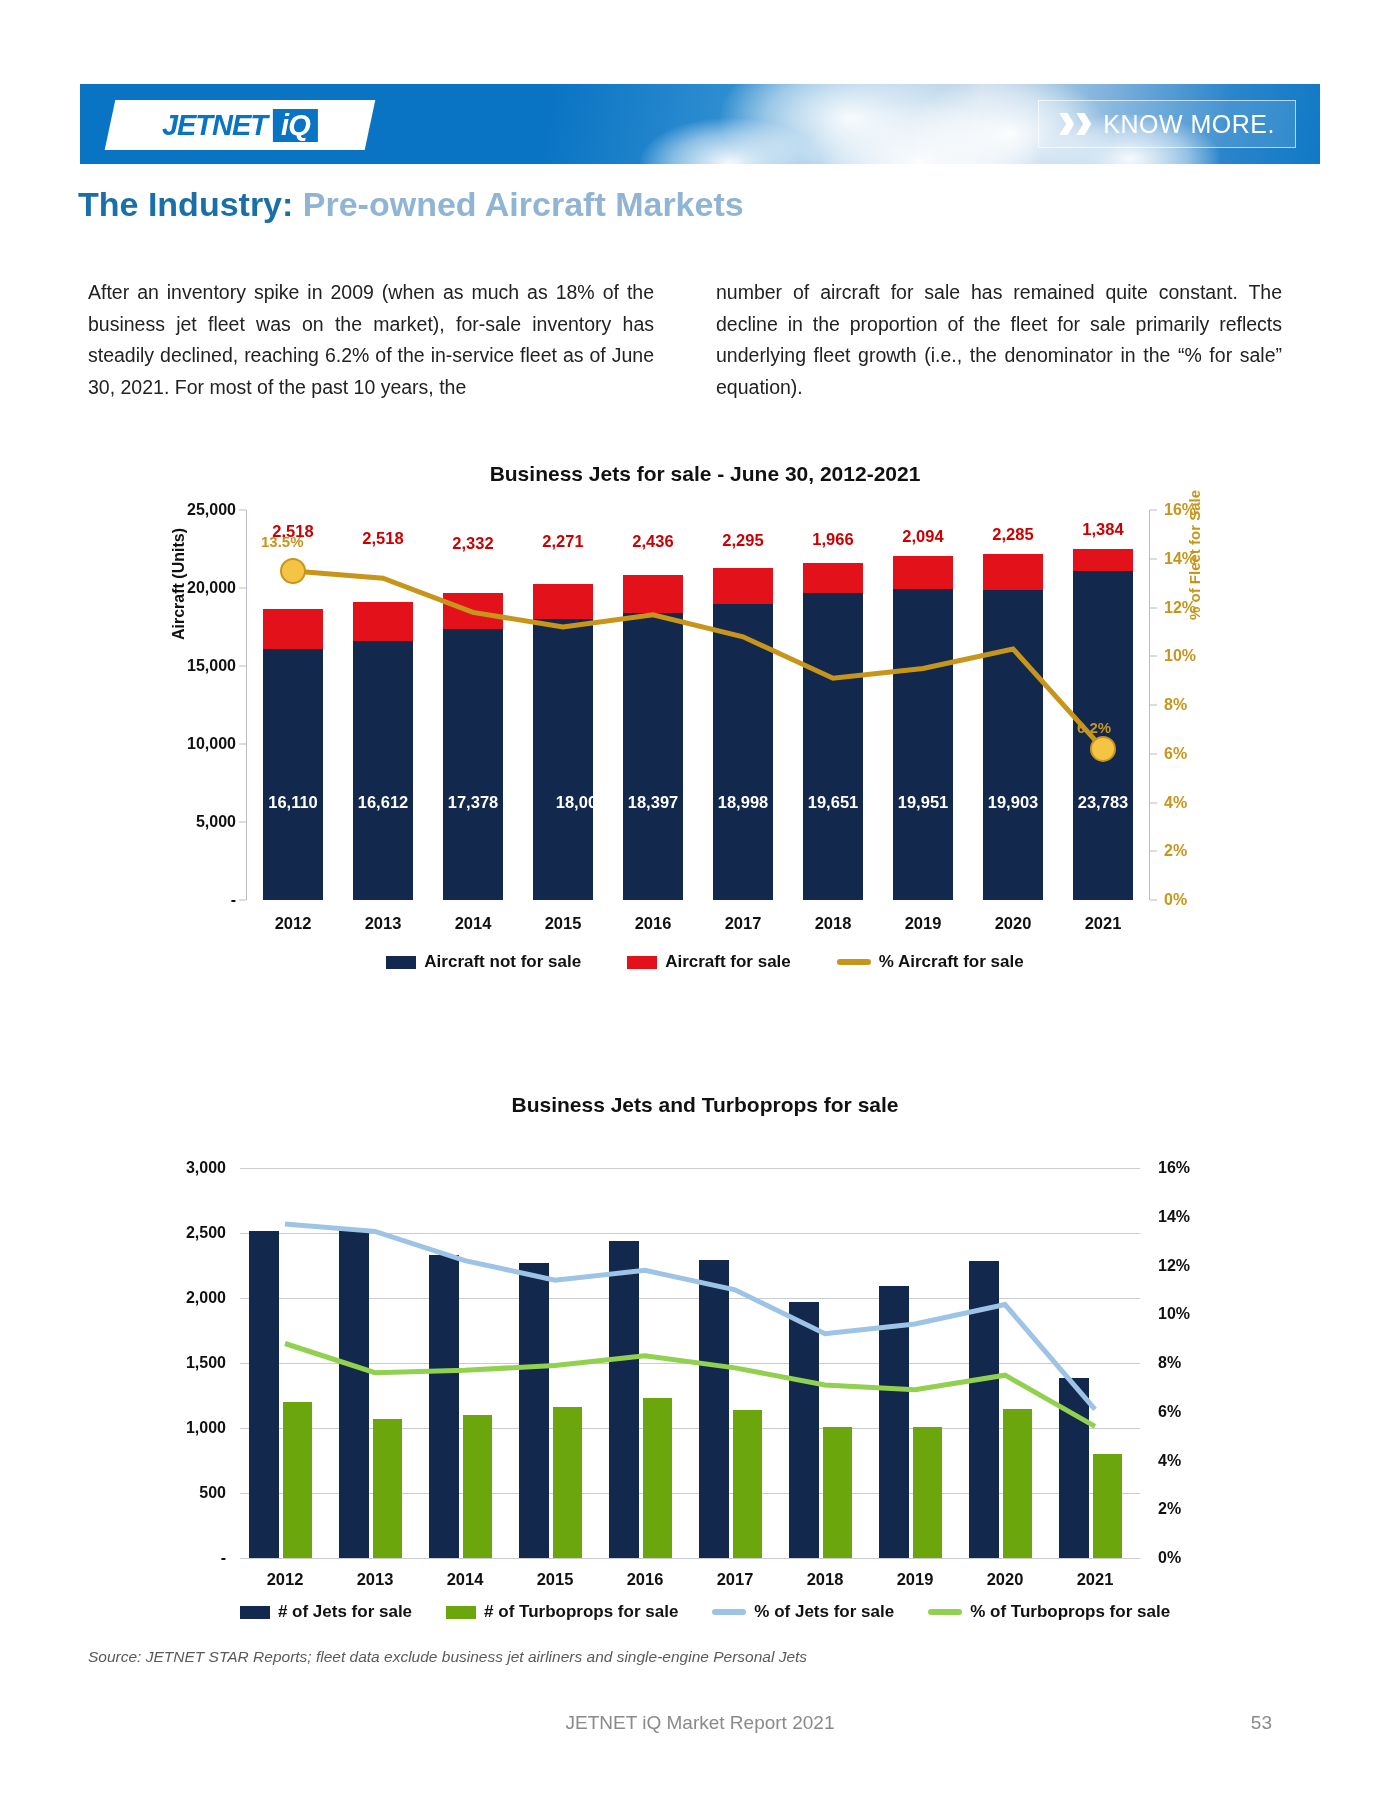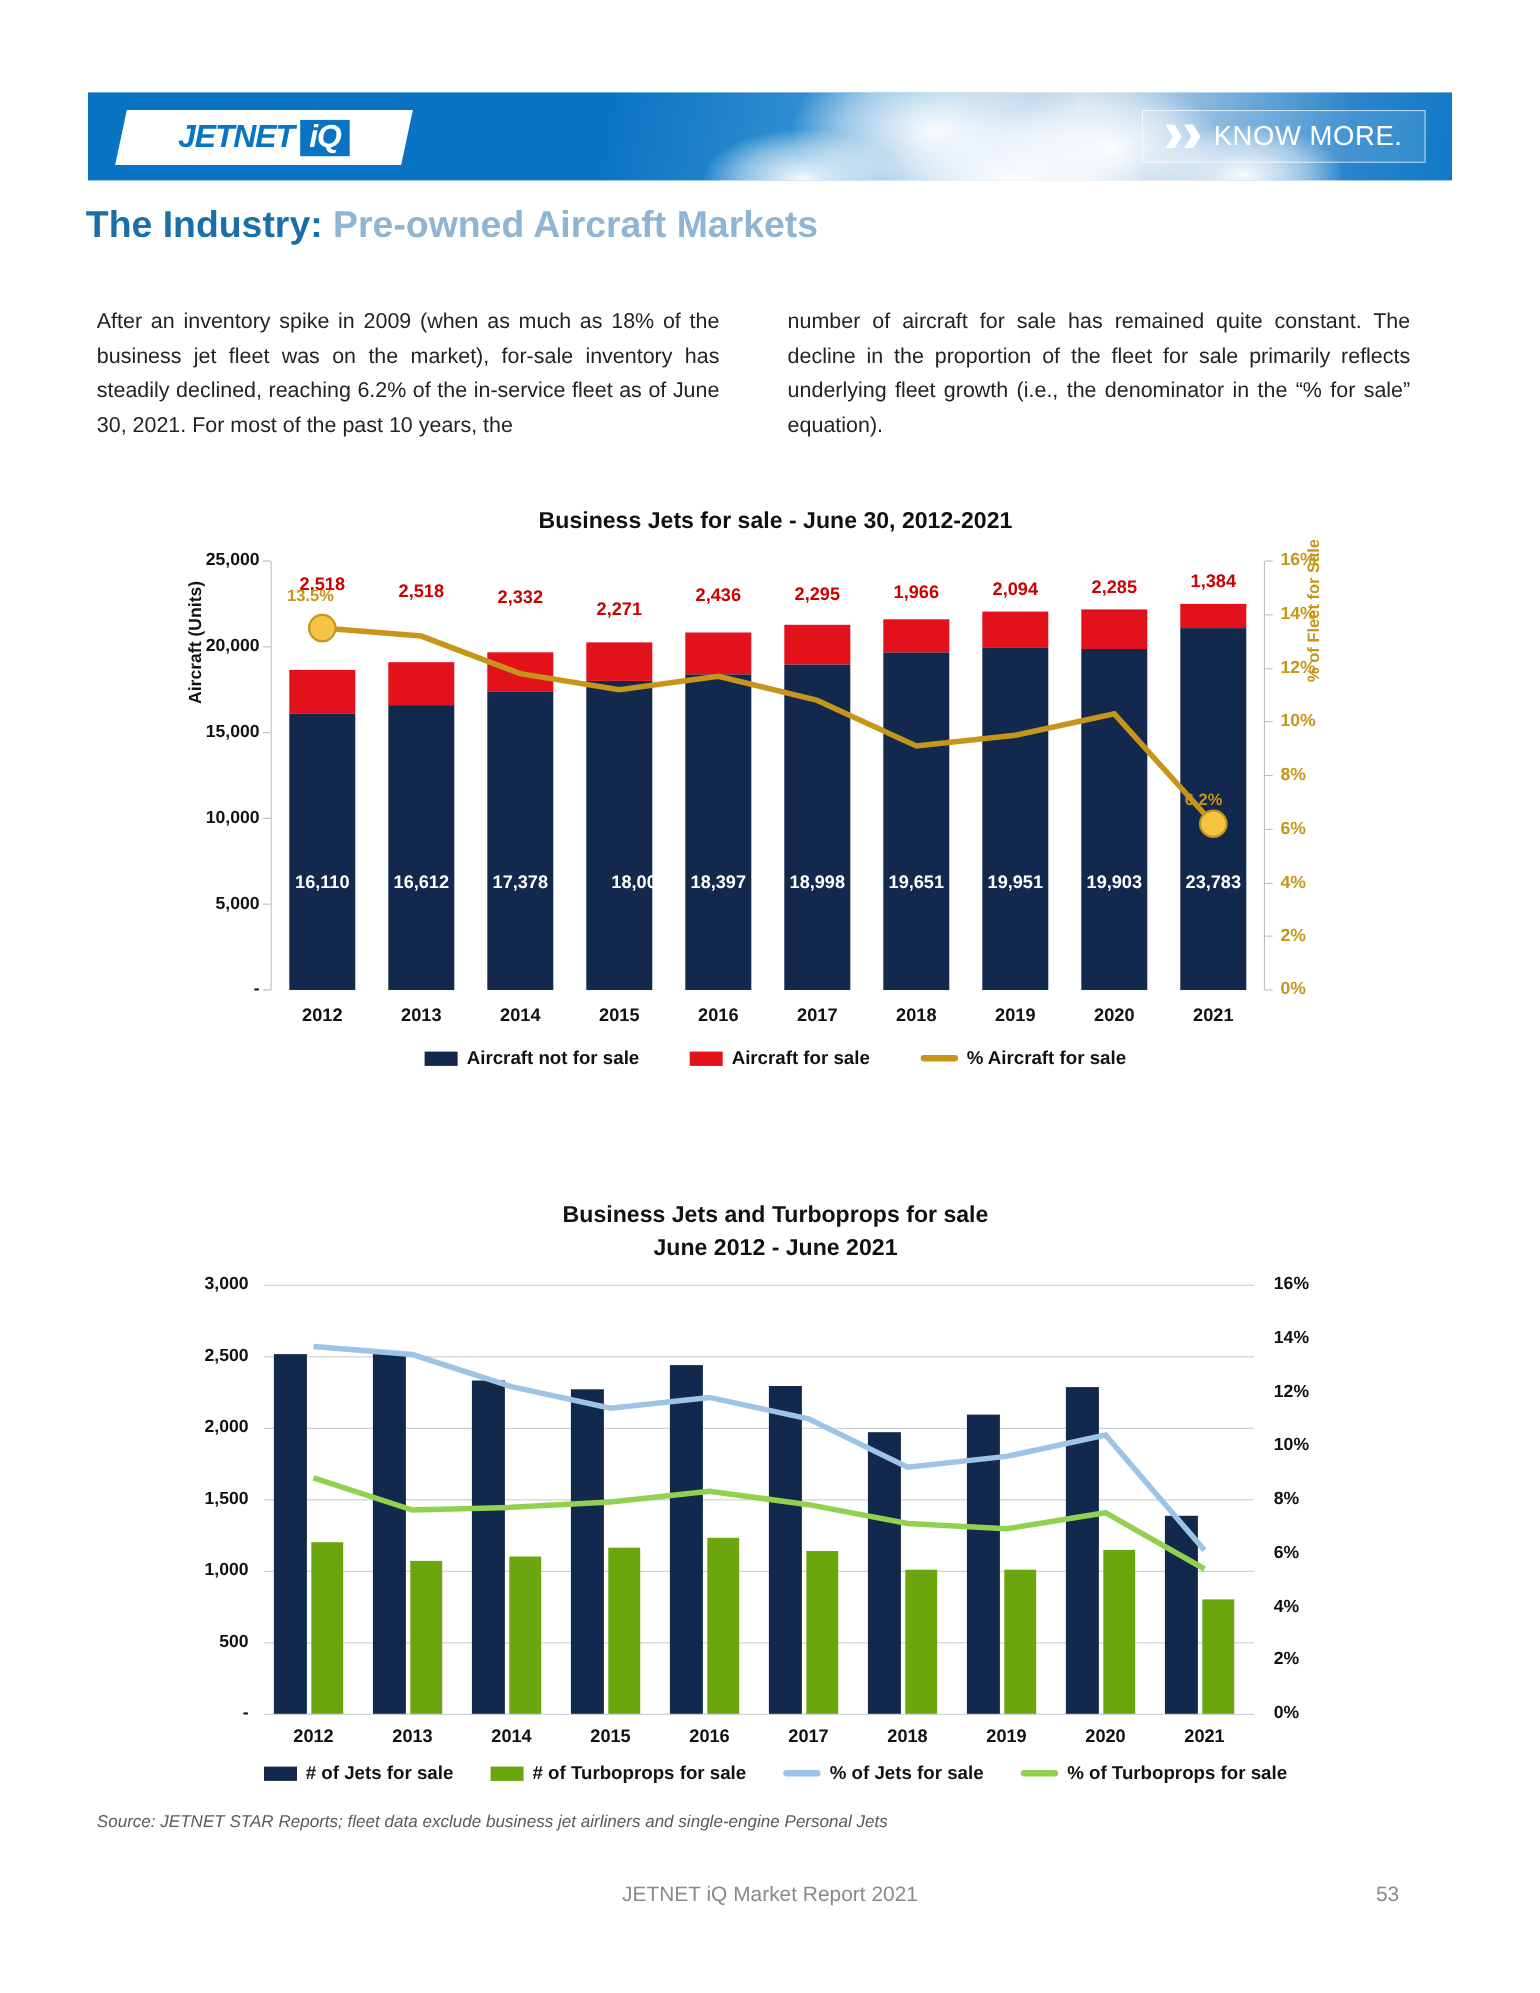--- a/index.html
+++ b/index.html
@@ -267,21 +267,21 @@
           <div class="bar-ns" style="height: 271.097px;"></div>
           <div class="bar-fs" style="height: 36.3792px; bottom: 271.097px;"></div>
           <div class="bar-val" style="bottom: 88px;">17,378</div>
           <div class="bar-top" style="bottom: 347.476px;">2,332</div>
           <div class="xcat">2014</div>
         </div>
         <div class="bar-group" style="left: 285.3px; width: 59.4px; height: 390px;">
           <div class="bar-ns" style="height: 280.909px;"></div>
           <div class="bar-fs" style="height: 35.4276px; bottom: 280.909px;"></div>
           <div class="bar-val" style="bottom: 88px; padding-left: 36px;">18,007</div>
-          <div class="bar-top" style="bottom: 336px;">2,271</div>
+          <div class="bar-top" style="bottom: 349px;">2,271</div>
           <div class="xcat">2015</div>
         </div>
         <div class="bar-group" style="left: 375.3px; width: 59.4px; height: 390px;">
           <div class="bar-ns" style="height: 286.993px;"></div>
           <div class="bar-fs" style="height: 38.0016px; bottom: 286.993px;"></div>
           <div class="bar-val" style="bottom: 88px;">18,397</div>
           <div class="bar-top" style="bottom: 348.995px;">2,436</div>
           <div class="xcat">2016</div>
         </div>
         <div class="bar-group" style="left: 465.3px; width: 59.4px; height: 390px;">
@@ -339,21 +339,20 @@
       <div class="lgi">
         <span class="swline" style="background:#c8951b"></span>
         <span>% Aircraft for sale</span>
       </div>
     </div>
   </div>
 
   <div class="chart2">
     <div class="c2-title">
       <div>Business Jets and Turboprops for sale</div>
-      <div>June 2012 -  June 2021</div>
     </div>
     <div class="c2-plot" id="c2plot">
         <div class="grid" style="top: 390px;"></div>
         <div class="ytick2" style="top: 390px;">-</div>
         <div class="grid" style="top: 325px;"></div>
         <div class="ytick2" style="top: 325px;">500</div>
         <div class="grid" style="top: 260px;"></div>
         <div class="ytick2" style="top: 260px;">1,000</div>
         <div class="grid" style="top: 195px;"></div>
         <div class="ytick2" style="top: 195px;">1,500</div>

